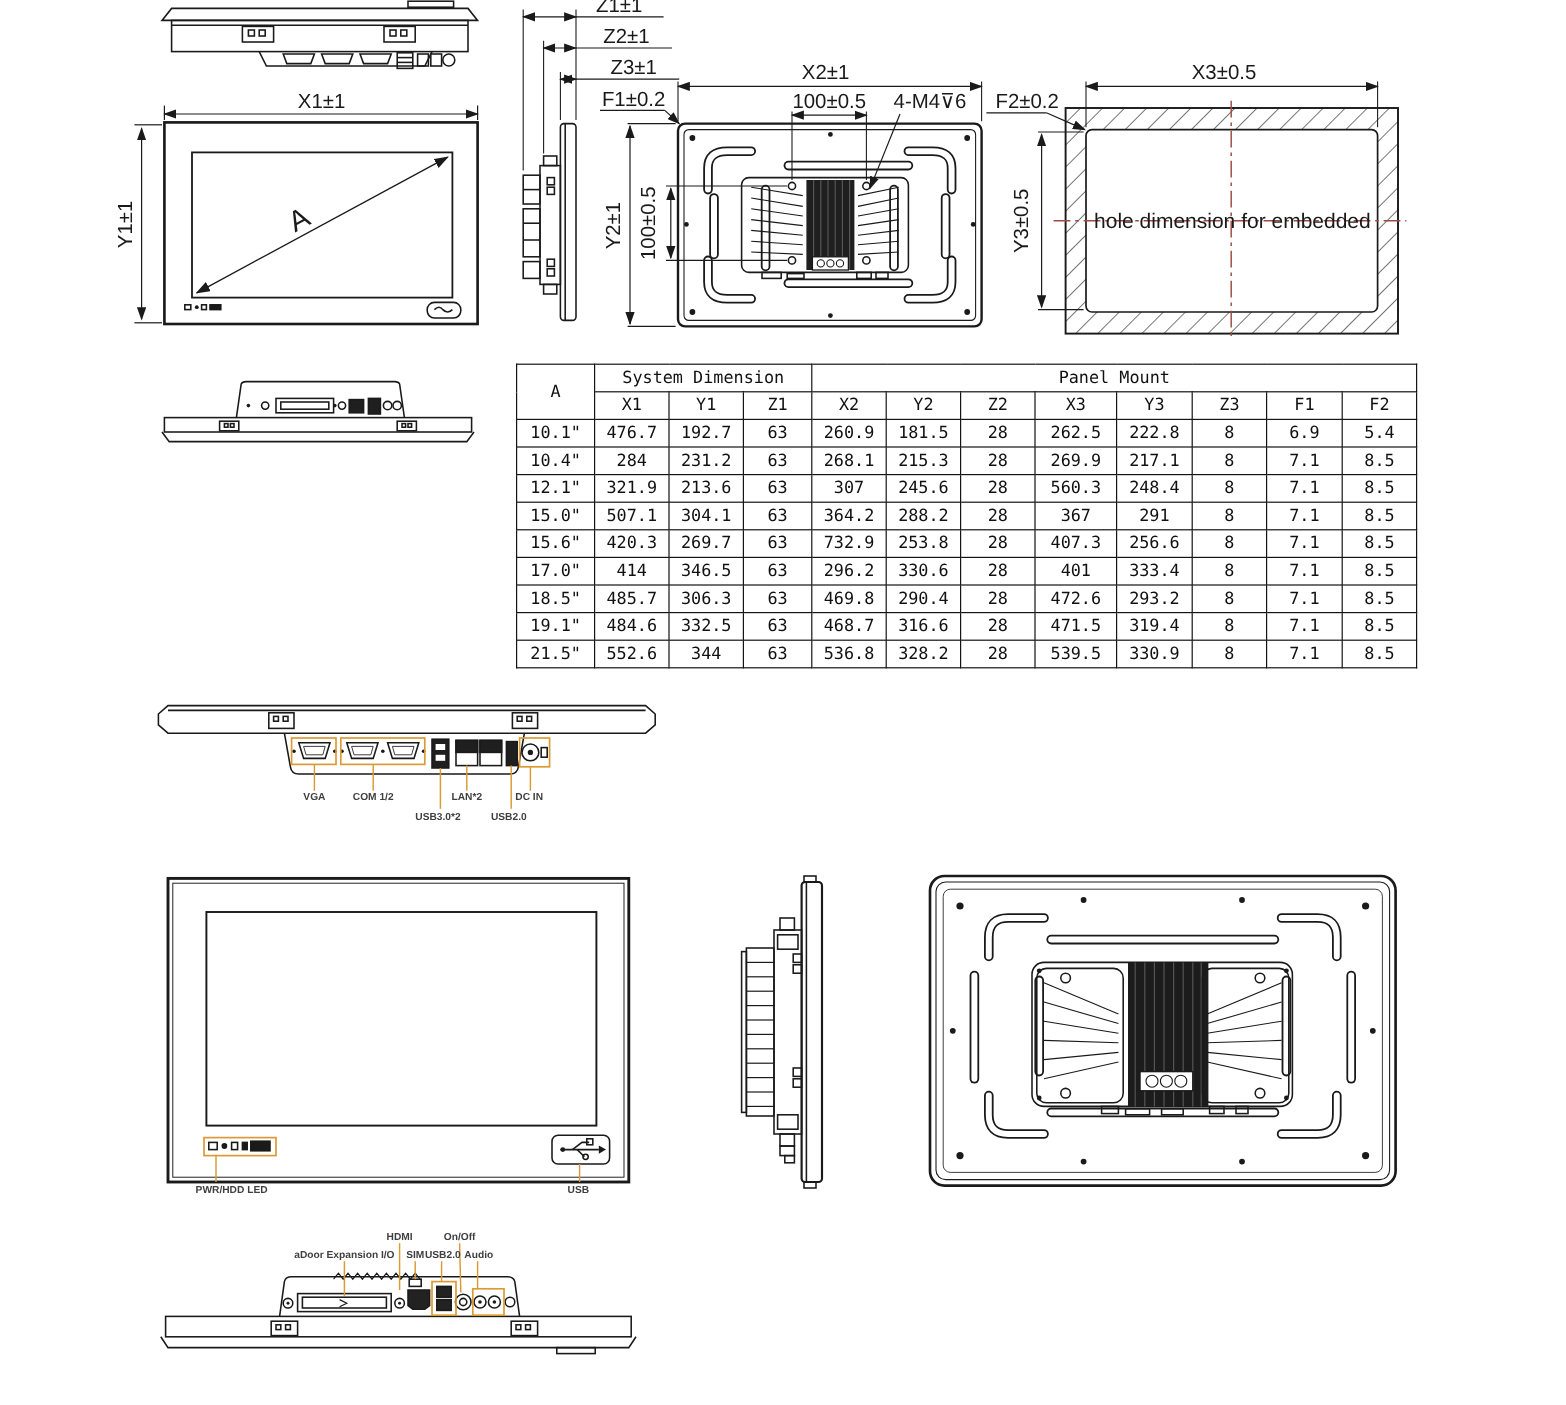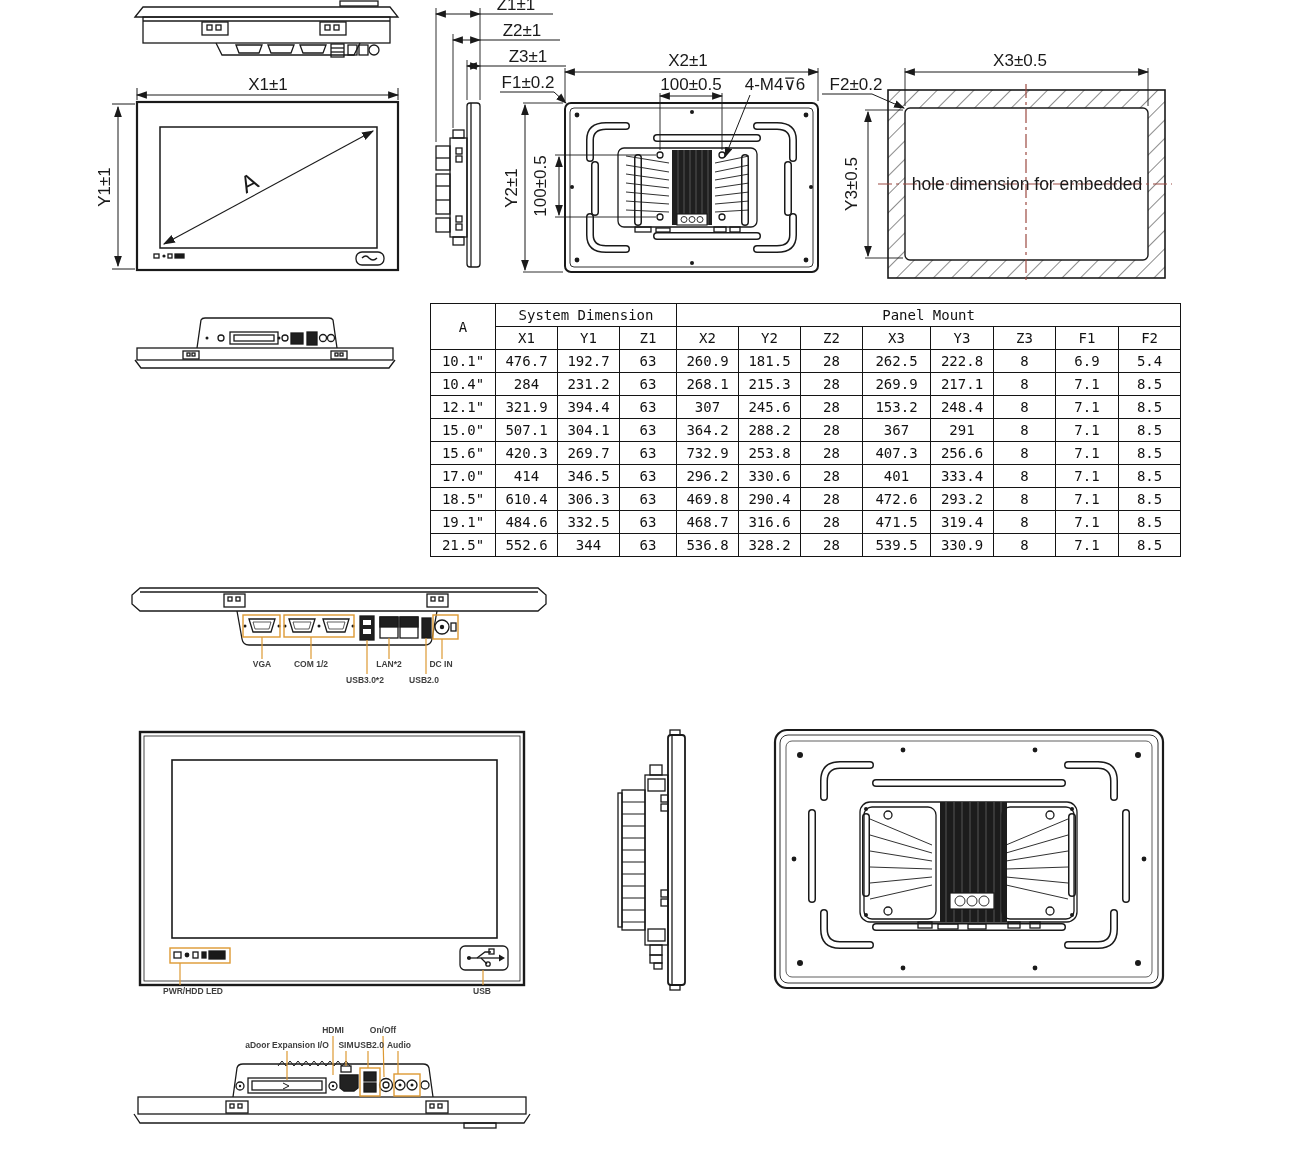--- a/index.html
+++ b/index.html
@@ -323,26 +323,26 @@
           <td>28</td>
           <td>269.9</td>
           <td>217.1</td>
           <td>8</td>
           <td>7.1</td>
           <td>8.5</td>
         </tr>
         <tr>
           <td>12.1"</td>
           <td>321.9</td>
-          <td>394.4</td>
+          <td>213.6</td>
           <td>63</td>
           <td>307</td>
           <td>245.6</td>
           <td>28</td>
-          <td>153.2</td>
+          <td>560.3</td>
           <td>248.4</td>
           <td>8</td>
           <td>7.1</td>
           <td>8.5</td>
         </tr>
         <tr>
           <td>15.0"</td>
           <td>507.1</td>
           <td>304.1</td>
           <td>63</td>
@@ -378,21 +378,21 @@
           <td>330.6</td>
           <td>28</td>
           <td>401</td>
           <td>333.4</td>
           <td>8</td>
           <td>7.1</td>
           <td>8.5</td>
         </tr>
         <tr>
           <td>18.5"</td>
-          <td>610.4</td>
+          <td>485.7</td>
           <td>306.3</td>
           <td>63</td>
           <td>469.8</td>
           <td>290.4</td>
           <td>28</td>
           <td>472.6</td>
           <td>293.2</td>
           <td>8</td>
           <td>7.1</td>
           <td>8.5</td>

